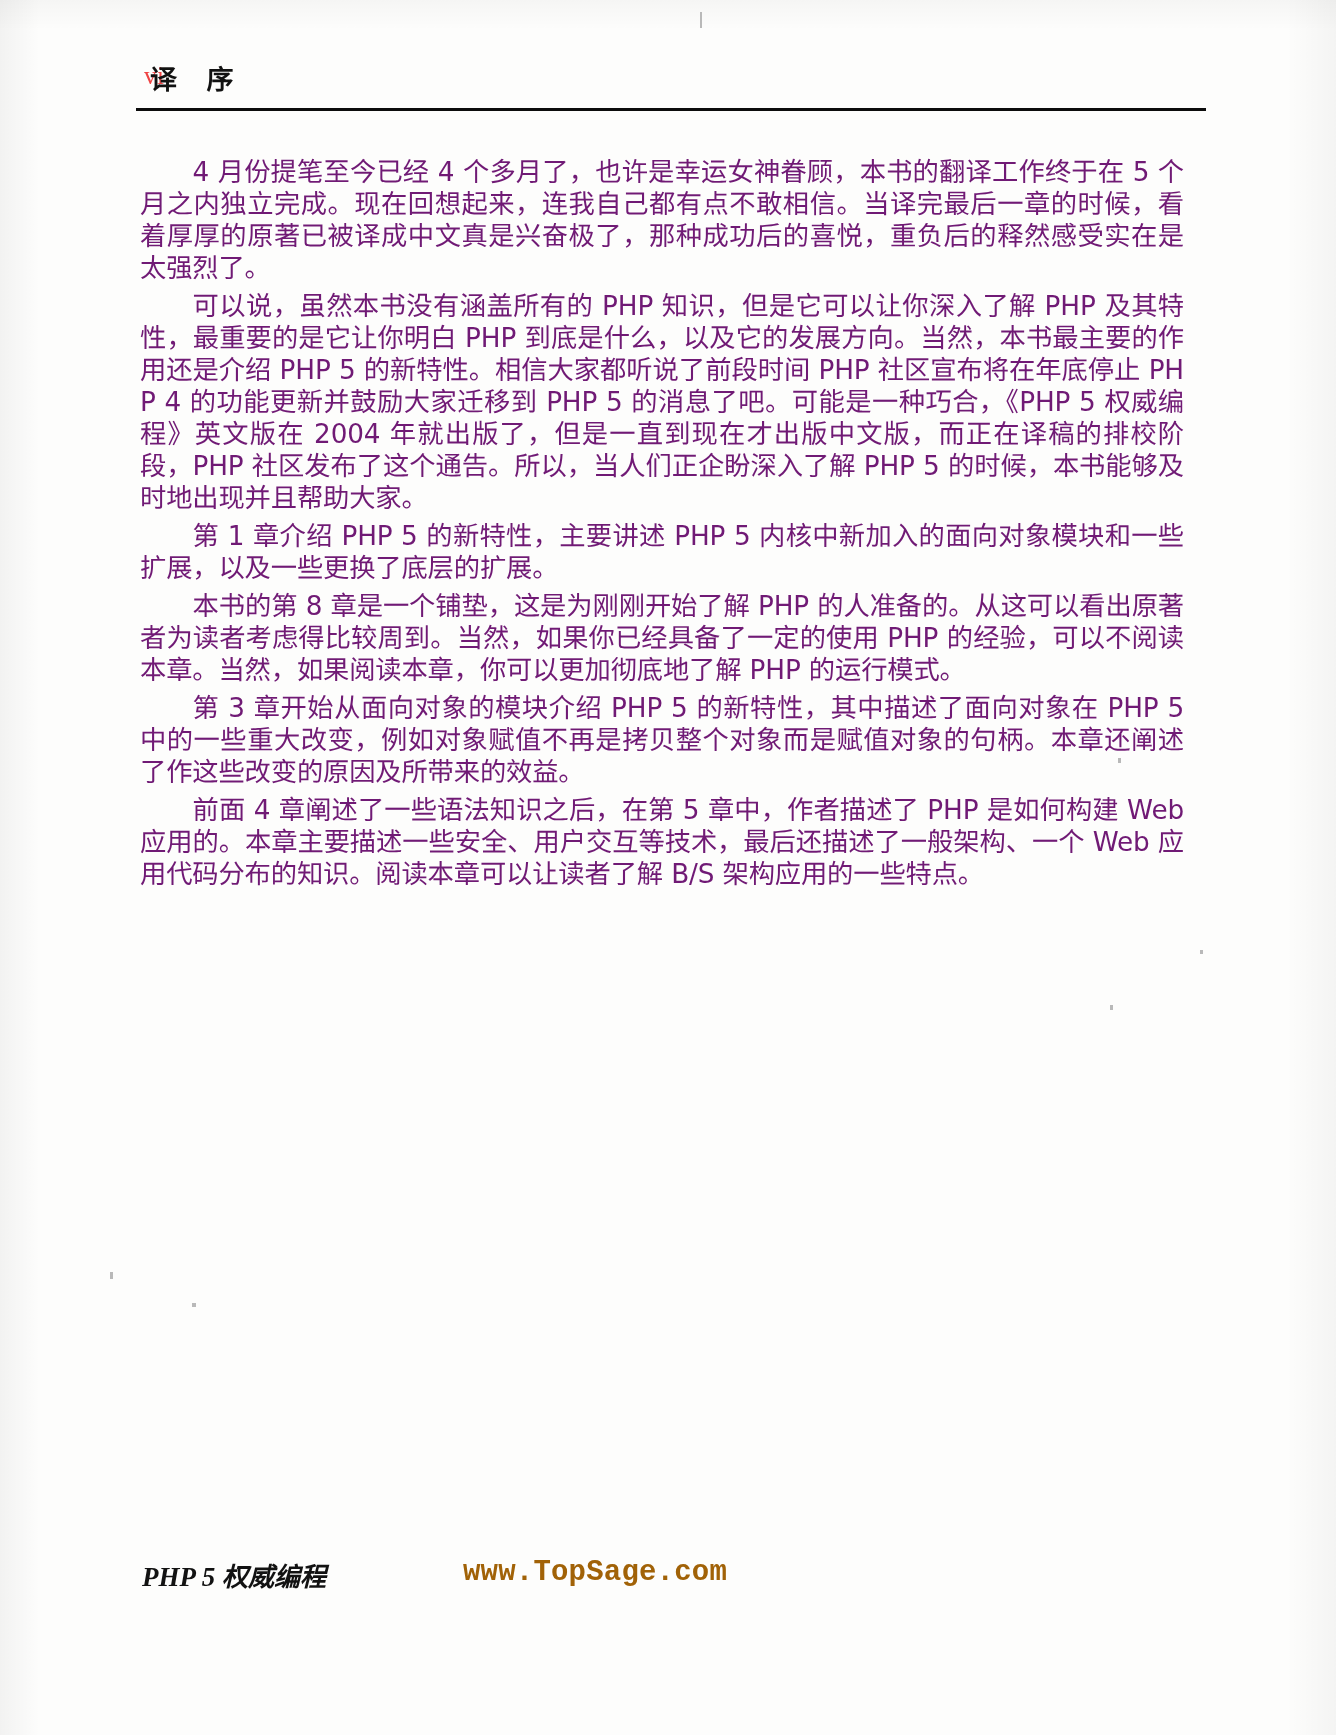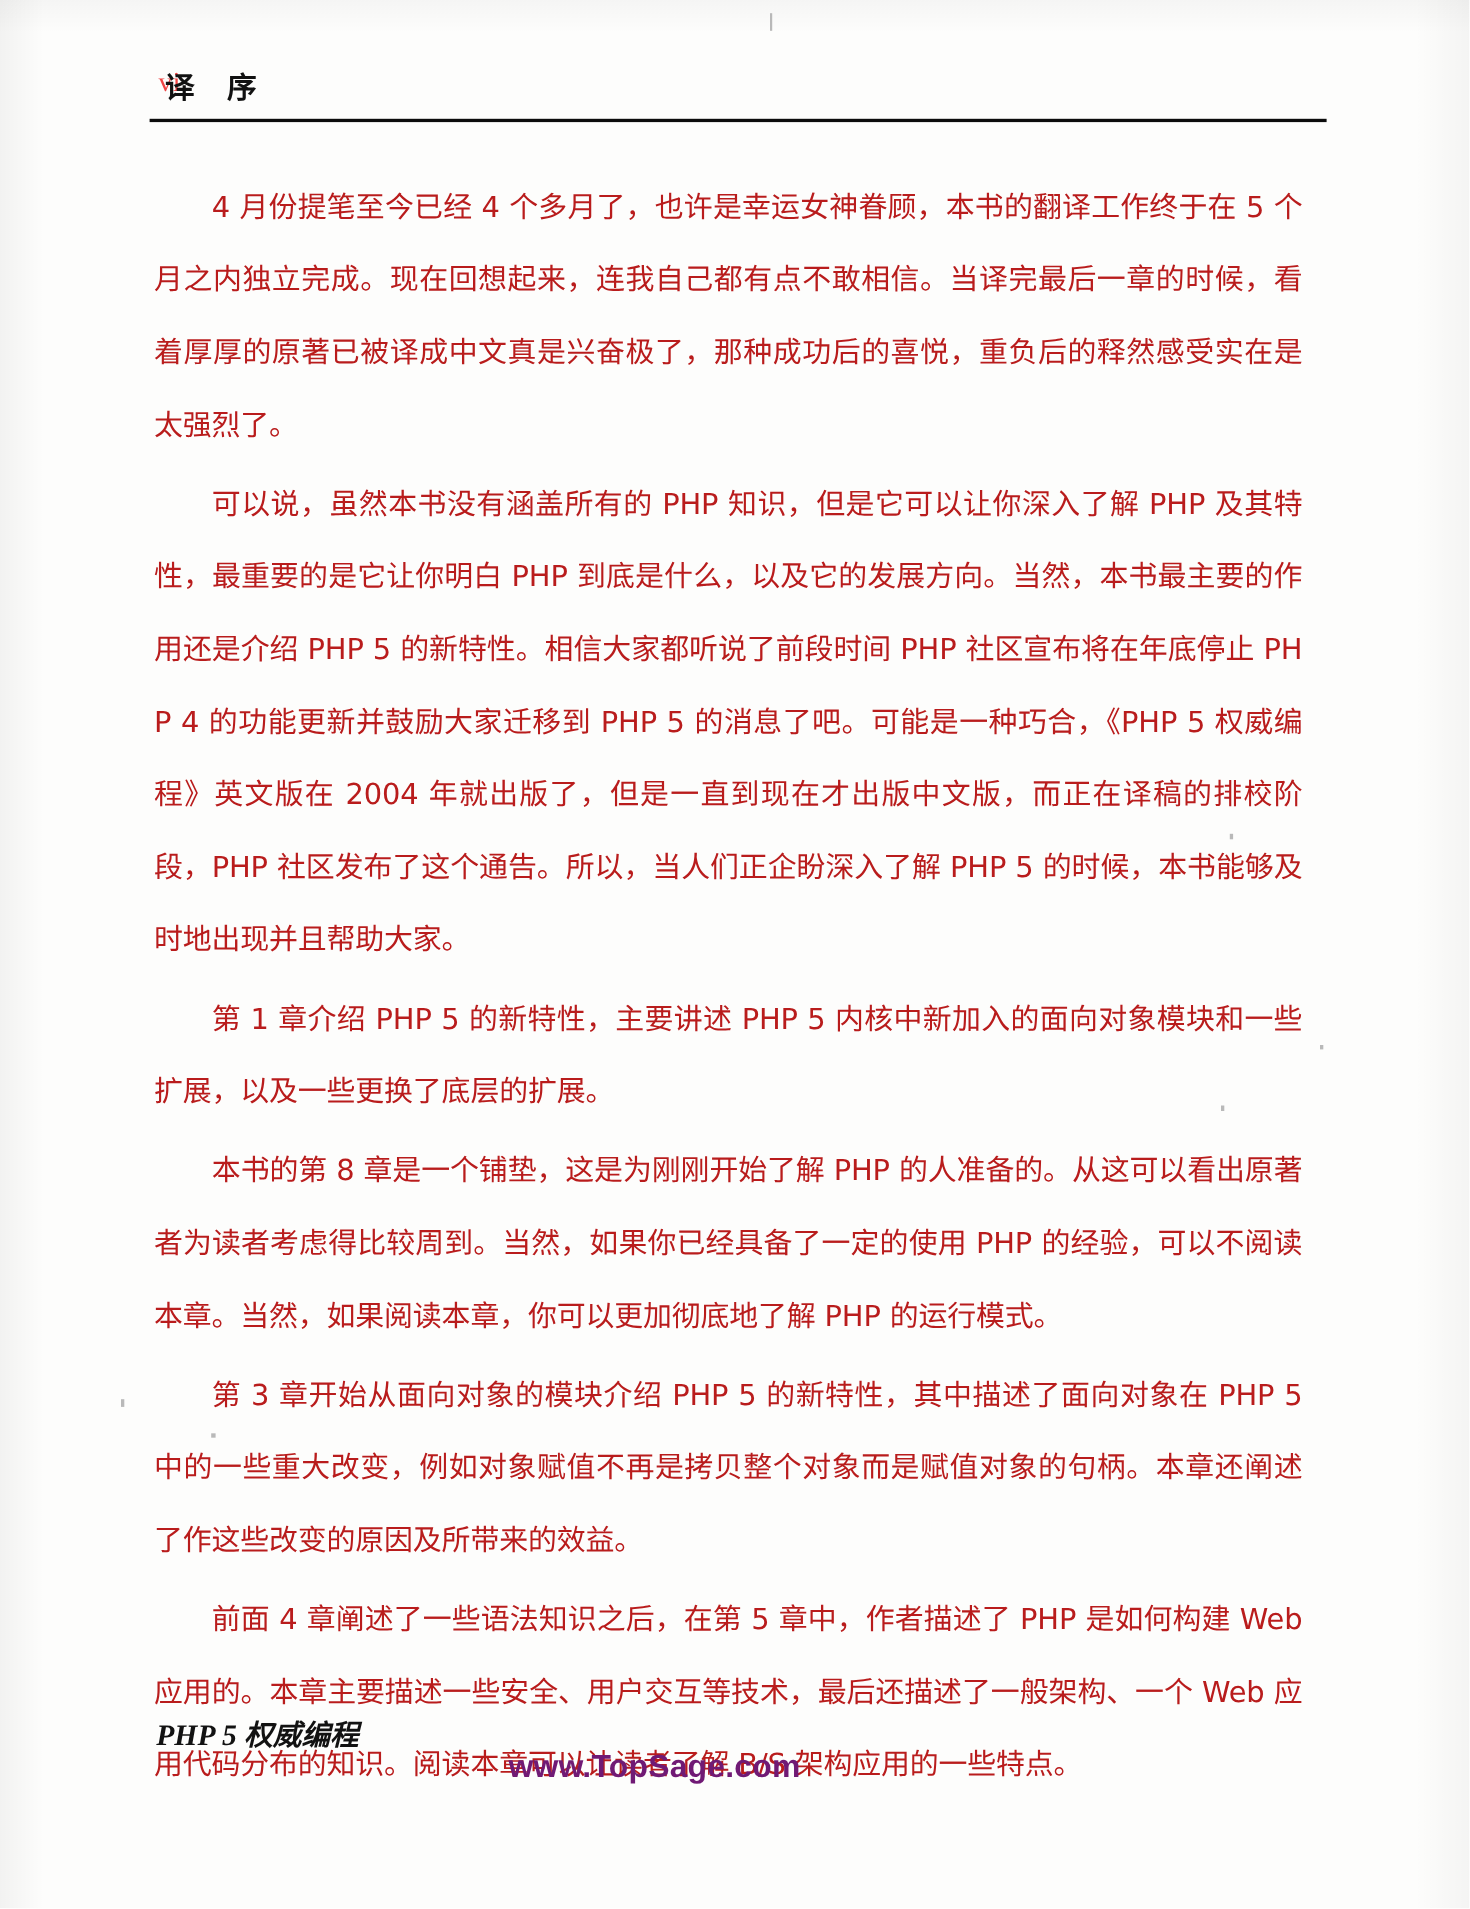--- a/index.html
+++ b/index.html
@@ -76,25 +76,25 @@
     border-top: 3.5px solid #0c0c0c;
   }
 
   
   .body {
     margin-top: 42px;
   }
   p.para {
     margin: 0 16px 6px 0;
     font-size: 26.3px;
-    line-height: 66px;
+    line-height: 32px;
     text-align: justify;
     text-justify: inter-character;
     text-indent: 2em;
-    color: #b91c1c;
+    color: #701a75;
     font-family: "DejaVu Sans", "Liberation Sans", sans-serif;
     letter-spacing: -0.15px;
     word-break: break-all;
     -webkit-font-smoothing: none;
   }
   p.para:last-child { margin-bottom: 0; }
 
   
   .footer {
     position: absolute;
@@ -118,27 +118,26 @@
     font-style: italic;
     font-weight: 700;
     font-size: 26px;
   }
   .footer-center {
     position: absolute;
     left: 0;
     right: 0;
     top: 0;
     text-align: center;
-    font-family: Liberation Sans, sans-serif;
+    font-family: Liberation Mono, monospace;
     font-weight: 700;
     font-size: 29px;
     letter-spacing: 0.2px;
     padding-right: 150px;
-    color: #701a75;
-    margin-top: 34px;
+    color: #a16207;
   }
 
   
   .speck {
     position: absolute;
     background: #b9b9b9;
     pointer-events: none;
   }
 </style>
 </head>

